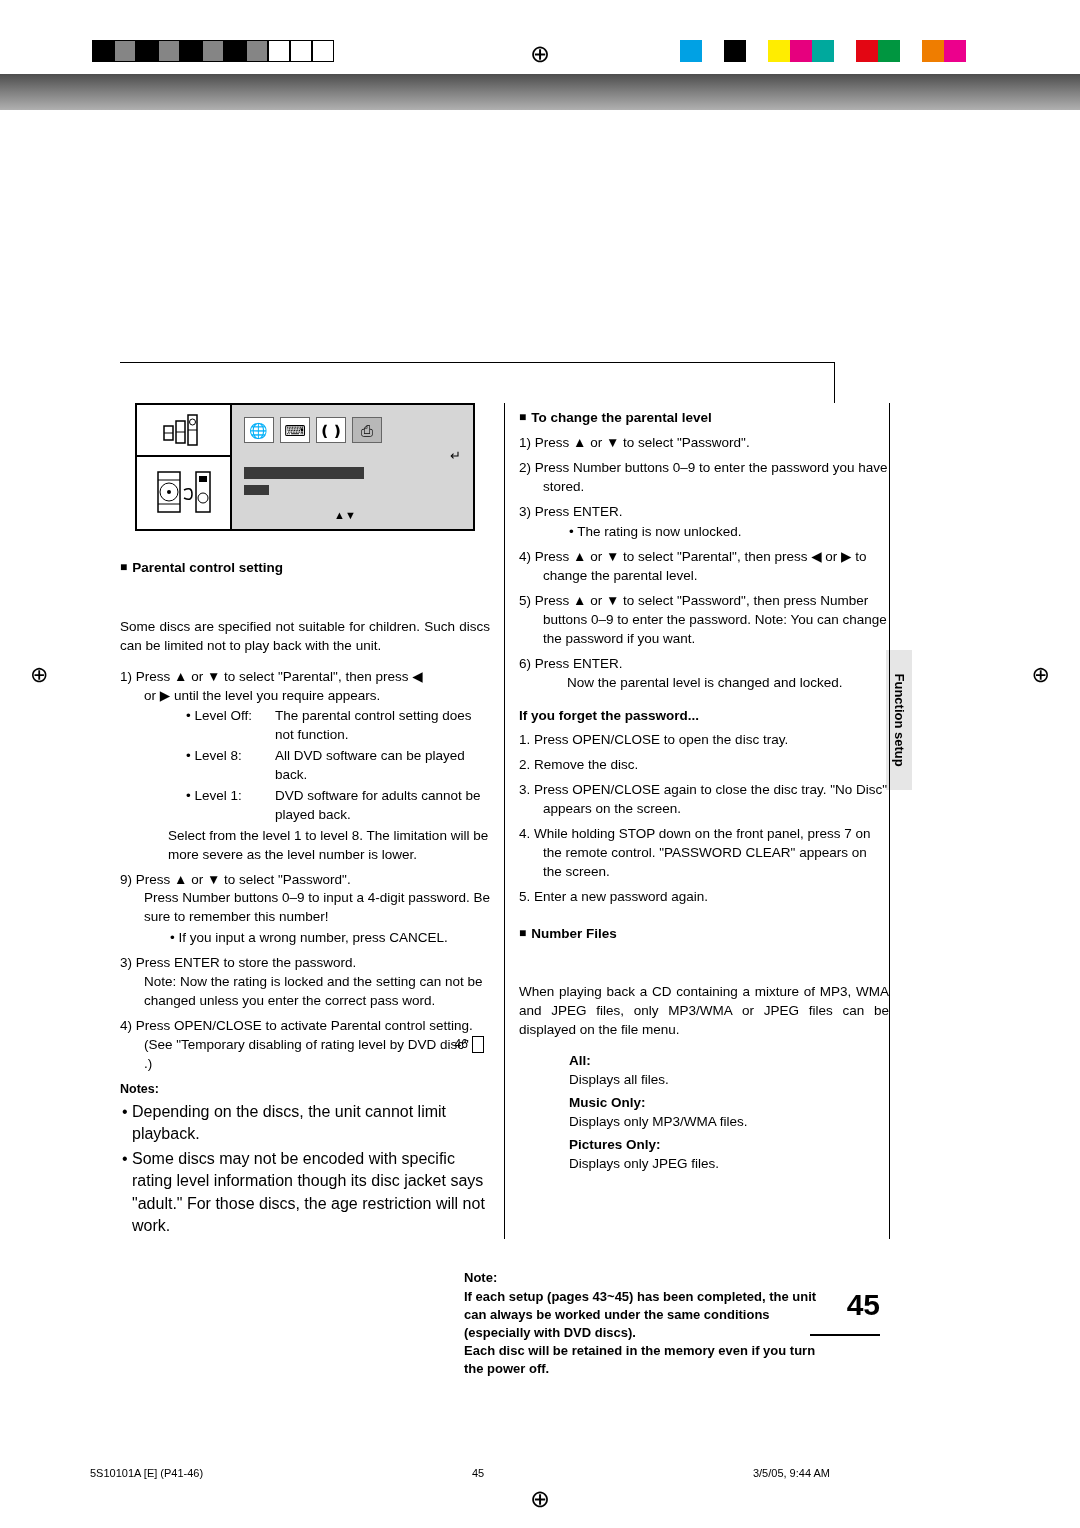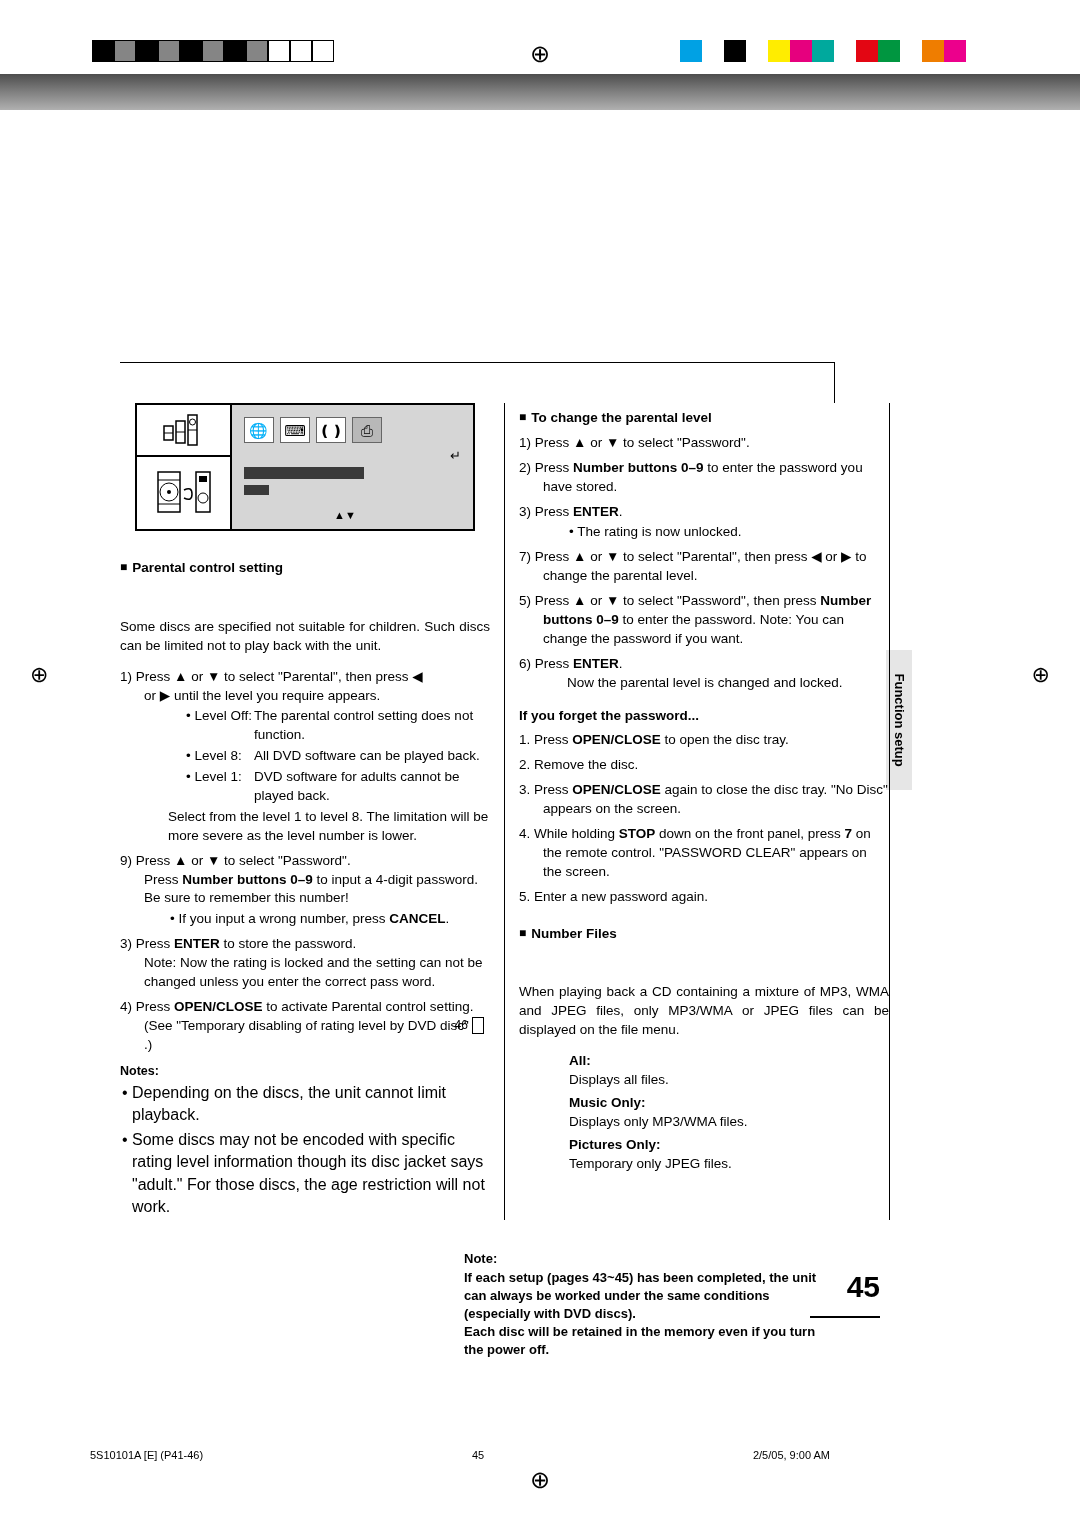--- a/index.html
+++ b/index.html
@@ -194,28 +194,28 @@
     left: 102px;
     bottom: 6px;
     font-size: 11px;
   }
   .sq { font-size: 12px; margin-right: 5px; position: relative; top: -1px; }
   .sec-head { font-weight: bold; margin: 6px 0 4px 0; }
   p { margin: 4px 0 12px 0; }
   .justify { text-align: justify; margin-top: 40px; }
   ol.steps { list-style: none; padding-left: 0; margin: 6px 0 6px 0; }
   ol.steps > li { margin-bottom: 6px; padding-left: 24px; text-indent: -24px; }
-  .levelrow { padding-left: 42px; text-indent: 0; margin: 2px 0; display: flex; }
+  .levelrow { padding-left: 42px; text-indent: 0; margin: 2px 0; display: flex; gap: 21px; }
   .levelrow .ll { width: 68px; flex: 0 0 68px; }
   .bullet-line { padding-left: 36px; text-indent: -10px; margin: 2px 0; }
   .notes-head { font-weight: bold; font-size: 12.5px; margin-top: 8px; }
   ul.notes { list-style: none; padding-left: 0; margin: 2px 0; font-size: 16px; }
   ul.notes li { padding-left: 12px; text-indent: -10px; margin: 2px 0; }
   .pagebox { display: inline-block; border: 1px solid #000; padding: 0 5px; font-size: 12px; line-height: 15px; vertical-align: 1px; }
-  .bold { font-weight: bold; }
+  .bold { font-weight: normal; }
   .bottom-note { font-weight: bold; font-size: 13px; margin-top: 30px; padding-left: 14px; padding-right: 185px; }
   .page-num {
     position: absolute;
     right: 200px;
     bottom: 92px;
     font-size: 30px;
     font-weight: bold;
   }
   .page-num-line {
     position: absolute;
@@ -381,21 +381,21 @@
       </div>
 
       <div class="right-col">
         <div class="sec-head"><span class="sq">■</span><span>To change the parental level</span></div>
         <ol class="steps">
           <li>1)  Press ▲ or ▼ to select "Password".</li>
           <li><span>2)  Press </span><span class="bold">Number buttons 0–9</span><span> to enter the password you have stored.</span></li>
           <li><span>3)  Press </span><span class="bold">ENTER</span><span>.</span>
             <div class="bullet-line">• The rating is now unlocked.</div>
           </li>
-          <li>7)  Press ▲ or ▼ to select "Parental", then press ◀ or ▶ to change the parental level.</li>
+          <li>4)  Press ▲ or ▼ to select "Parental", then press ◀ or ▶ to change the parental level.</li>
           <li><span>5)  Press ▲ or ▼ to select "Password", then press </span><span class="bold">Number buttons 0–9</span><span> to enter the password. Note: You can change the password if you want.</span></li>
           <li><span>6)  Press </span><span class="bold">ENTER</span><span>.</span>
             <div style="padding-left:24px; text-indent:0;">Now the parental level is changed and locked.</div>
           </li>
         </ol>
 
         <div class="sec-head" style="margin-top:14px;">If you forget the password...</div>
         <ol class="steps">
           <li><span>1.  Press </span><span class="bold">OPEN/CLOSE</span><span> to open the disc tray.</span></li>
           <li>2.  Remove the disc.</li>
@@ -405,37 +405,37 @@
         </ol>
 
         <div class="sec-head" style="margin-top:18px;"><span class="sq">■</span><span>Number Files</span></div>
         <p class="justify">When playing back a CD containing a mixture of MP3, WMA and JPEG files, only MP3/WMA or JPEG files can be displayed on the file menu.</p>
         <div class="def-list">
           <div class="dt">All:</div>
           <div class="dd">Displays all files.</div>
           <div class="dt">Music Only:</div>
           <div class="dd">Displays only MP3/WMA files.</div>
           <div class="dt">Pictures Only:</div>
-          <div class="dd">Temporary only JPEG files.</div>
+          <div class="dd">Displays only JPEG files.</div>
         </div>
       </div>
 
     </div>
 
     <div class="bottom-note" style="margin-left:390px;">
       <div>Note:</div>
       <div>If each setup (pages 43~45) has been completed, the unit can always be worked under the same conditions (especially with DVD discs).</div>
       <div>Each disc will be retained in the memory even if you turn the power off.</div>
     </div>
 
     <div class="page-num">45</div>
     <div class="page-num-line"></div>
 
   </div>
 
   <div class="footer">
     <span>5S10101A [E] (P41-46)</span>
     <span>45</span>
-    <span>2/5/05, 9:00 AM</span>
+    <span>3/5/05, 9:44 AM</span>
   </div>
   <div class="reg-bottom">⊕</div>
 
 </div>
 
 </body></html>

